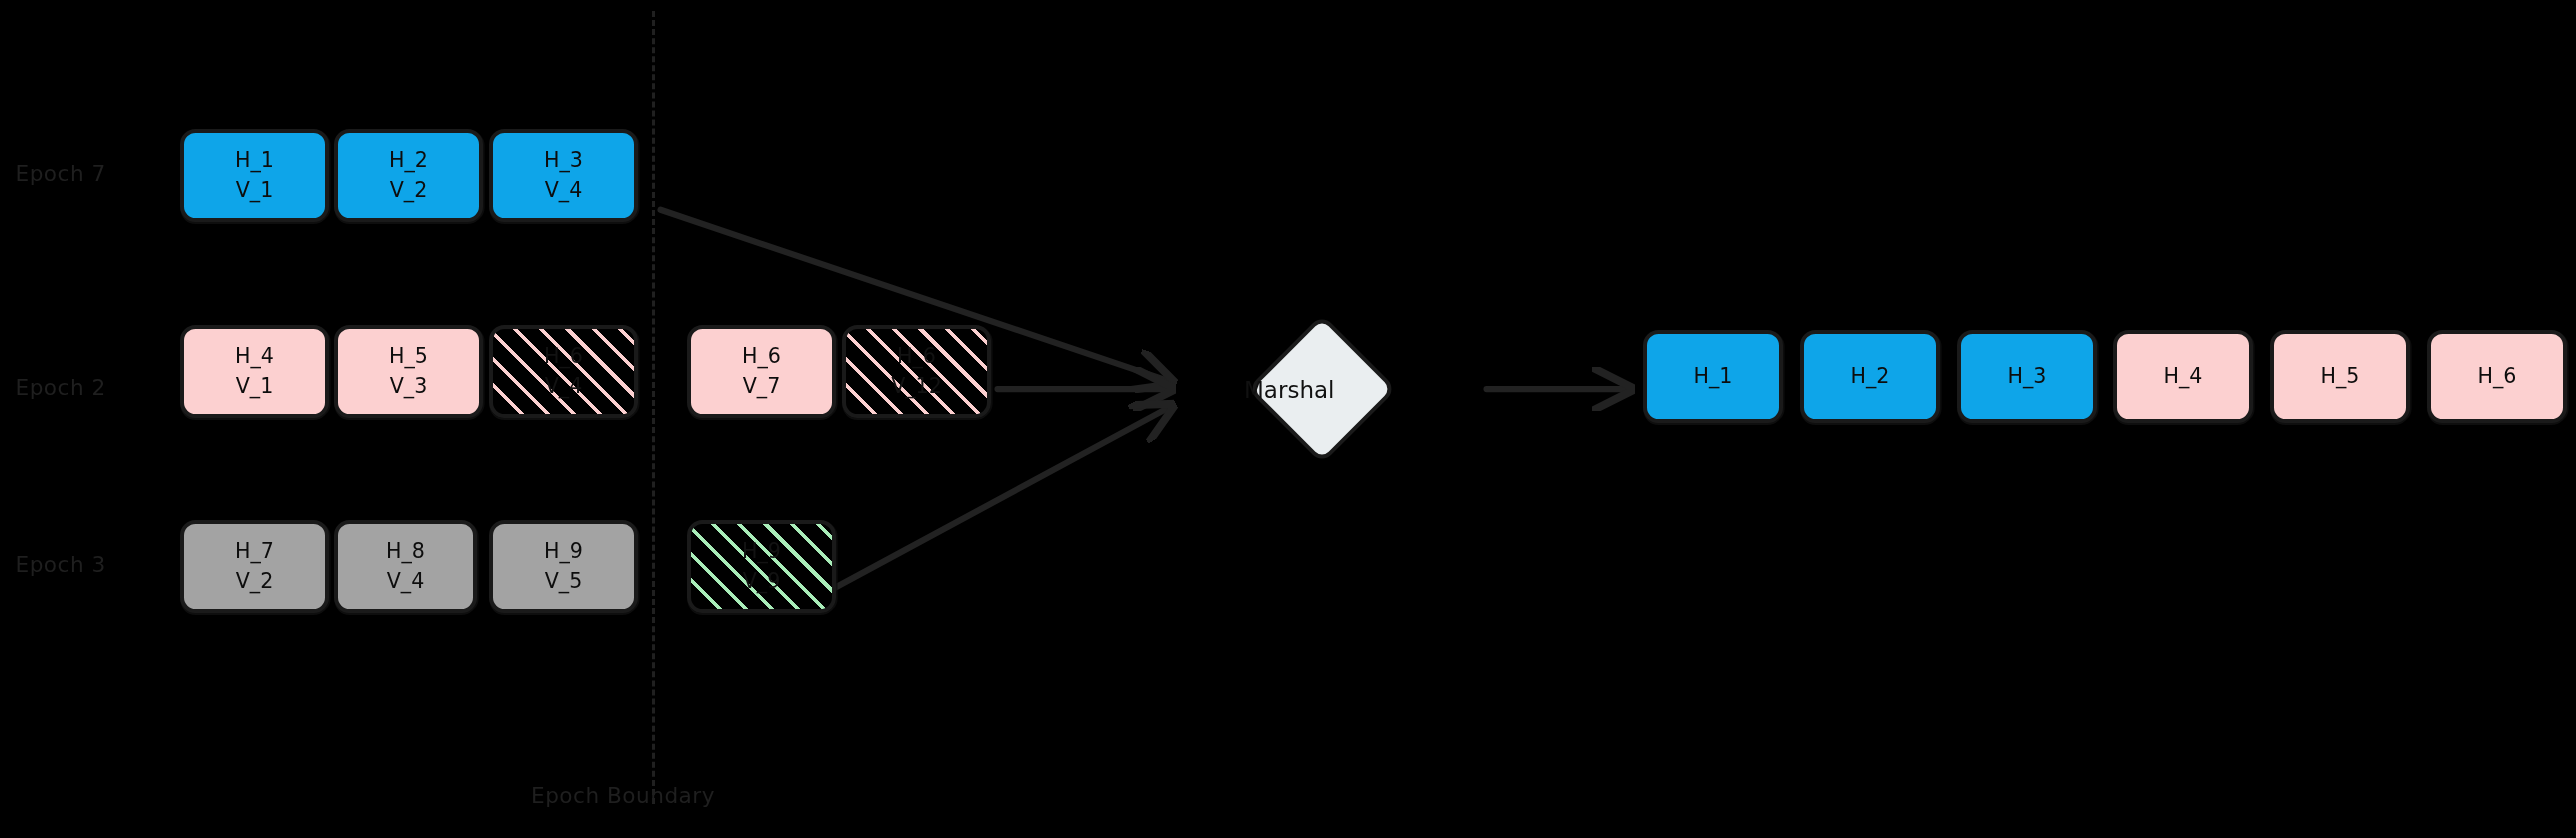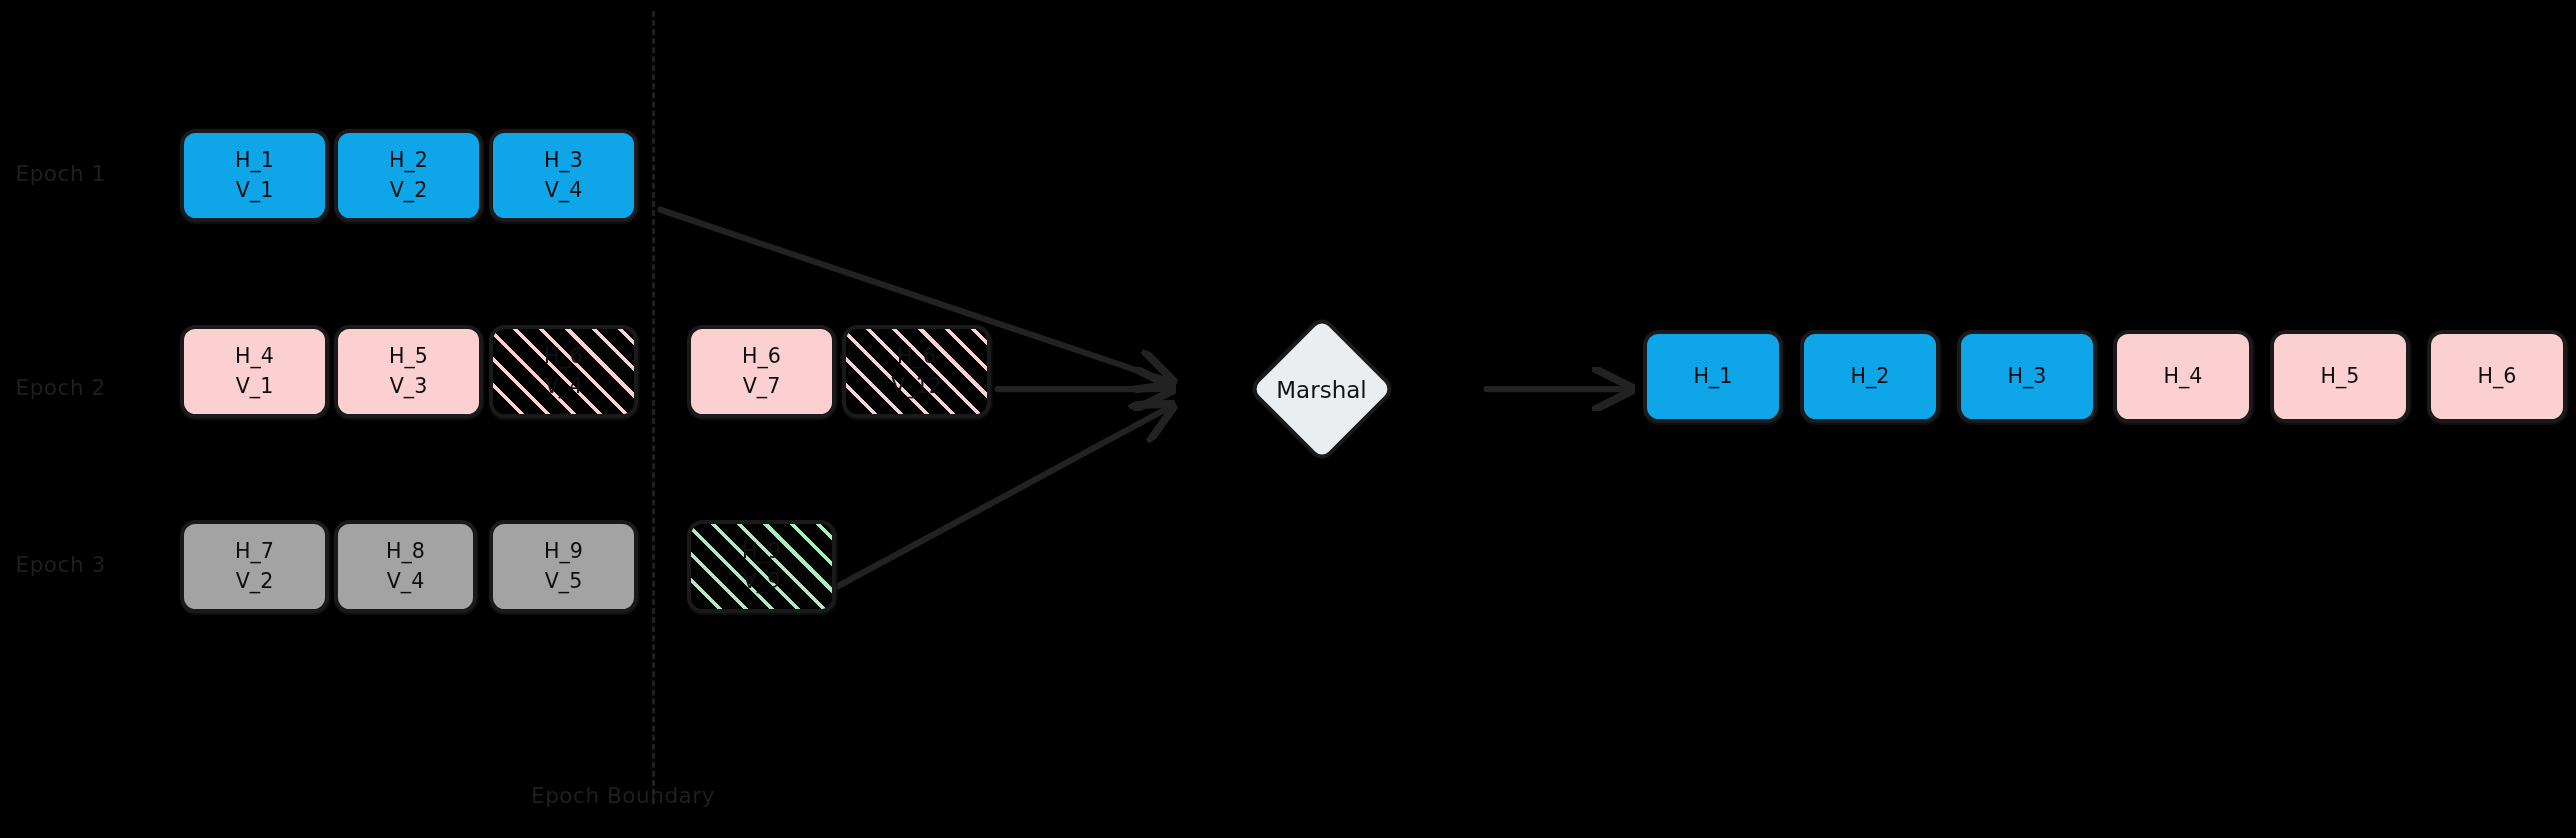--- a/index.html
+++ b/index.html
@@ -80,21 +80,20 @@
     border:4.6px solid #1a1a1a;
     border-radius:13.4px;
     box-sizing:border-box;
     transform:rotate(45deg);
   }
   .diamond-text{
     position:absolute;
     color:#111;
     font-size:23px;
     white-space:nowrap;
-    text-align:center;
   }
 
   
   #arrows{position:absolute;left:0;top:0;width:3072px;height:839px;pointer-events:none;}
 </style>
 </head>
 <body>
 
 <div id="stage">
 
@@ -110,21 +109,21 @@
     <path d="M 1936 755 L 2268 755" fill="none" stroke="#222" stroke-width="12" stroke-linecap="round" marker-end="url(#ah)"></path>
 
     <path d="M 1616 1143 L 2270 790" fill="none" stroke="#222" stroke-width="12" stroke-linecap="round" marker-end="url(#ah)"></path>
 
     <path d="M 2885 755 L 3160 755" fill="none" stroke="#222" stroke-width="12" stroke-linecap="round" marker-end="url(#ah)"></path>
   </svg>
 
   <div class="boundary-line" style="left: 652px;"></div>
   <div class="boundary-label" style="left: 531px; top: 783px;">Epoch Boundary</div>
 
-  <div class="epoch-label" style="left: 15.5px; top: 161px;">Epoch 1</div>
+  <div class="epoch-label" style="left: 15.5px; top: 161px;">Epoch 7</div>
   <div class="epoch-label" style="left: 15.5px; top: 357px; margin-top: 18px;">Epoch 2</div>
   <div class="epoch-label" style="left: 15.5px; top: 552px;">Epoch 3</div>
 
   <div id="input-nodes">
       <div class="node fill-blue" style="left: 180px; top: 129px; width: 149px; height: 93px;">
         <span class="ln">H_1</span>
         <span class="ln">V_1</span>
       </div>
       <div class="node fill-blue" style="left: 334px; top: 129px; width: 149px; height: 93px;">
         <span class="ln">H_2</span>

